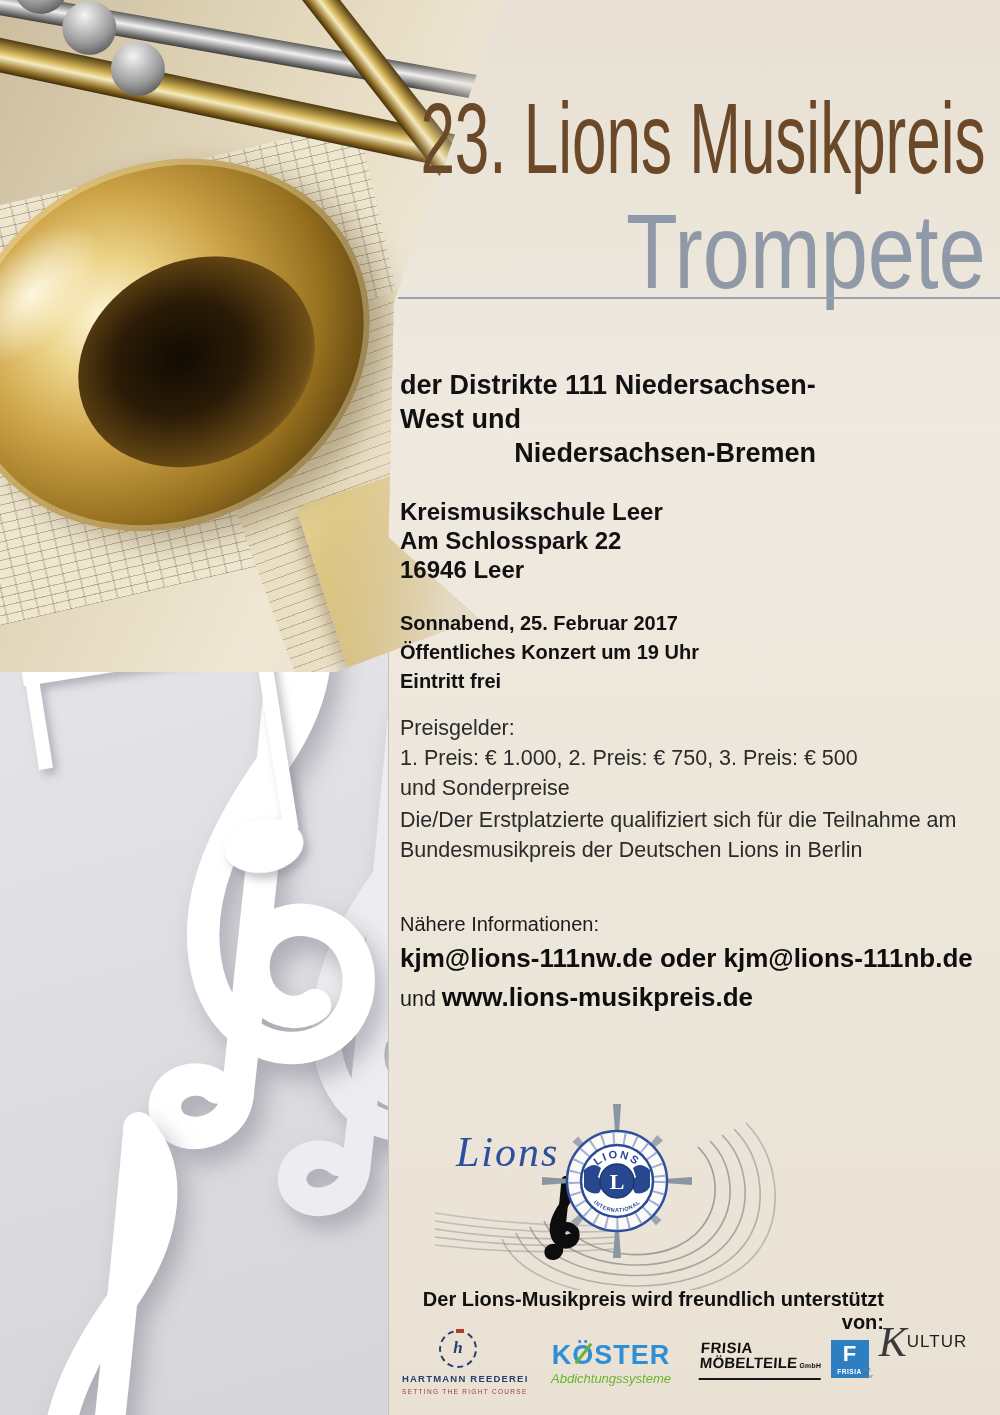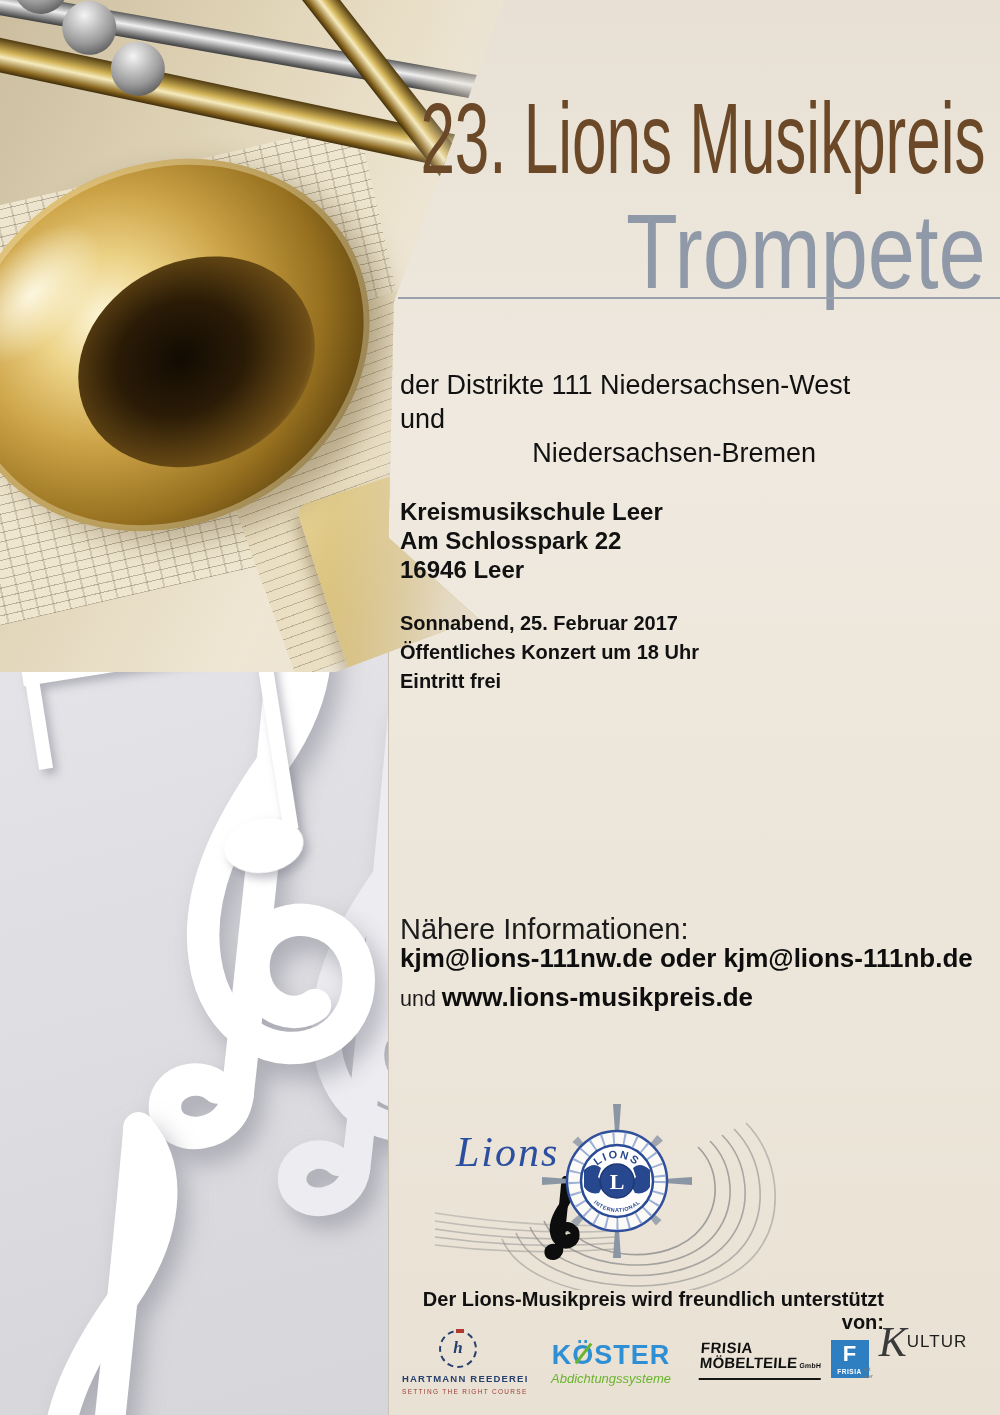--- a/index.html
+++ b/index.html
@@ -54,27 +54,27 @@
 
   
   .title1{position:absolute;top:88px;right:14px;font-size:100px;line-height:1;color:#6b4928;
     white-space:nowrap;transform:scaleX(.62);transform-origin:right center;}
   .title2{position:absolute;top:198px;right:14px;font-size:106px;line-height:1;color:#8f99a8;
     white-space:nowrap;transform:scaleX(.80);transform-origin:right center;}
   .rule{position:absolute;left:398px;right:0;top:297px;height:2px;background:#99a1af;}
 
   
   .tb{position:absolute;left:400px;color:#111;}
-  .subtitle{top:368px;width:452px;font-size:27px;font-weight:normal;line-height:34px;}
+  .subtitle{top:368px;width:452px;font-size:27px;font-weight:bold;line-height:34px;}
   .subtitle .l2{text-align:right;padding-right:36px;}
   .venue{top:497px;font-size:24px;font-weight:bold;line-height:29px;}
   .event{top:609px;font-size:20px;font-weight:bold;line-height:29px;}
   .prizes{top:713px;font-size:21.5px;font-weight:normal;color:#2b2b2b;line-height:30px;}
   .qual{top:805px;font-size:21.5px;color:#2b2b2b;line-height:30px;}
-  .contact-h{top:913px;font-size:29px;color:#1c1c1c;}
+  .contact-h{top:913px;font-size:20px;color:#1c1c1c;}
   .emails{top:943px;font-size:26px;font-weight:bold;color:#0e0e0e;}
   .web{top:982px;font-size:21.5px;color:#1c1c1c;}
   .web .url{font-size:26px;font-weight:bold;color:#0e0e0e;}
 
   
   .logo-lions{position:absolute;left:456px;top:1128px;font:italic 42px "Liberation Serif",serif;
     color:#2b4f9e;letter-spacing:2px;}
   .logo-musik{position:absolute;left:744px;top:1131px;font:italic 42px "Liberation Serif",serif;
     color:#2b4f9e;letter-spacing:1px;}
   .staff-svg{position:absolute;left:430px;top:1075px;width:560px;height:215px;}
@@ -173,25 +173,34 @@
   </div>
 
   <div class="tb venue">
     <div>Kreismusikschule Leer</div>
     <div>Am Schlosspark 22</div>
     <div>16946 Leer</div>
   </div>
 
   <div class="tb event">
     <div>Sonnabend, 25. Februar 2017</div>
-    <div>Öffentliches Konzert um 18 Uhr</div>
+    <div>Öffentliches Konzert um 19 Uhr</div>
     <div>Eintritt frei</div>
   </div>
 
-
+  <div class="tb prizes">
+    <div>Preisgelder:</div>
+    <div>1. Preis: € 1.000, 2. Preis: € 750, 3. Preis: € 500</div>
+    <div>und Sonderpreise</div>
+  </div>
+
+  <div class="tb qual">
+    <div>Die/Der Erstplatzierte qualifiziert sich für die Teilnahme am</div>
+    <div>Bundesmusikpreis der Deutschen Lions in Berlin</div>
+  </div>
 
   <div class="tb contact-h">Nähere Informationen:</div>
   <div class="tb emails">kjm@lions-111nw.de oder kjm@lions-111nb.de</div>
   <div class="tb web">
     <span>und </span><span class="url">www.lions-musikpreis.de</span>
   </div>
 
   <svg class="staff-svg" viewBox="0 0 560 215">
     <g>
       <path class="staffline" opacity=".40" d="M5,138 C70,148 130,152 185,150"></path>

